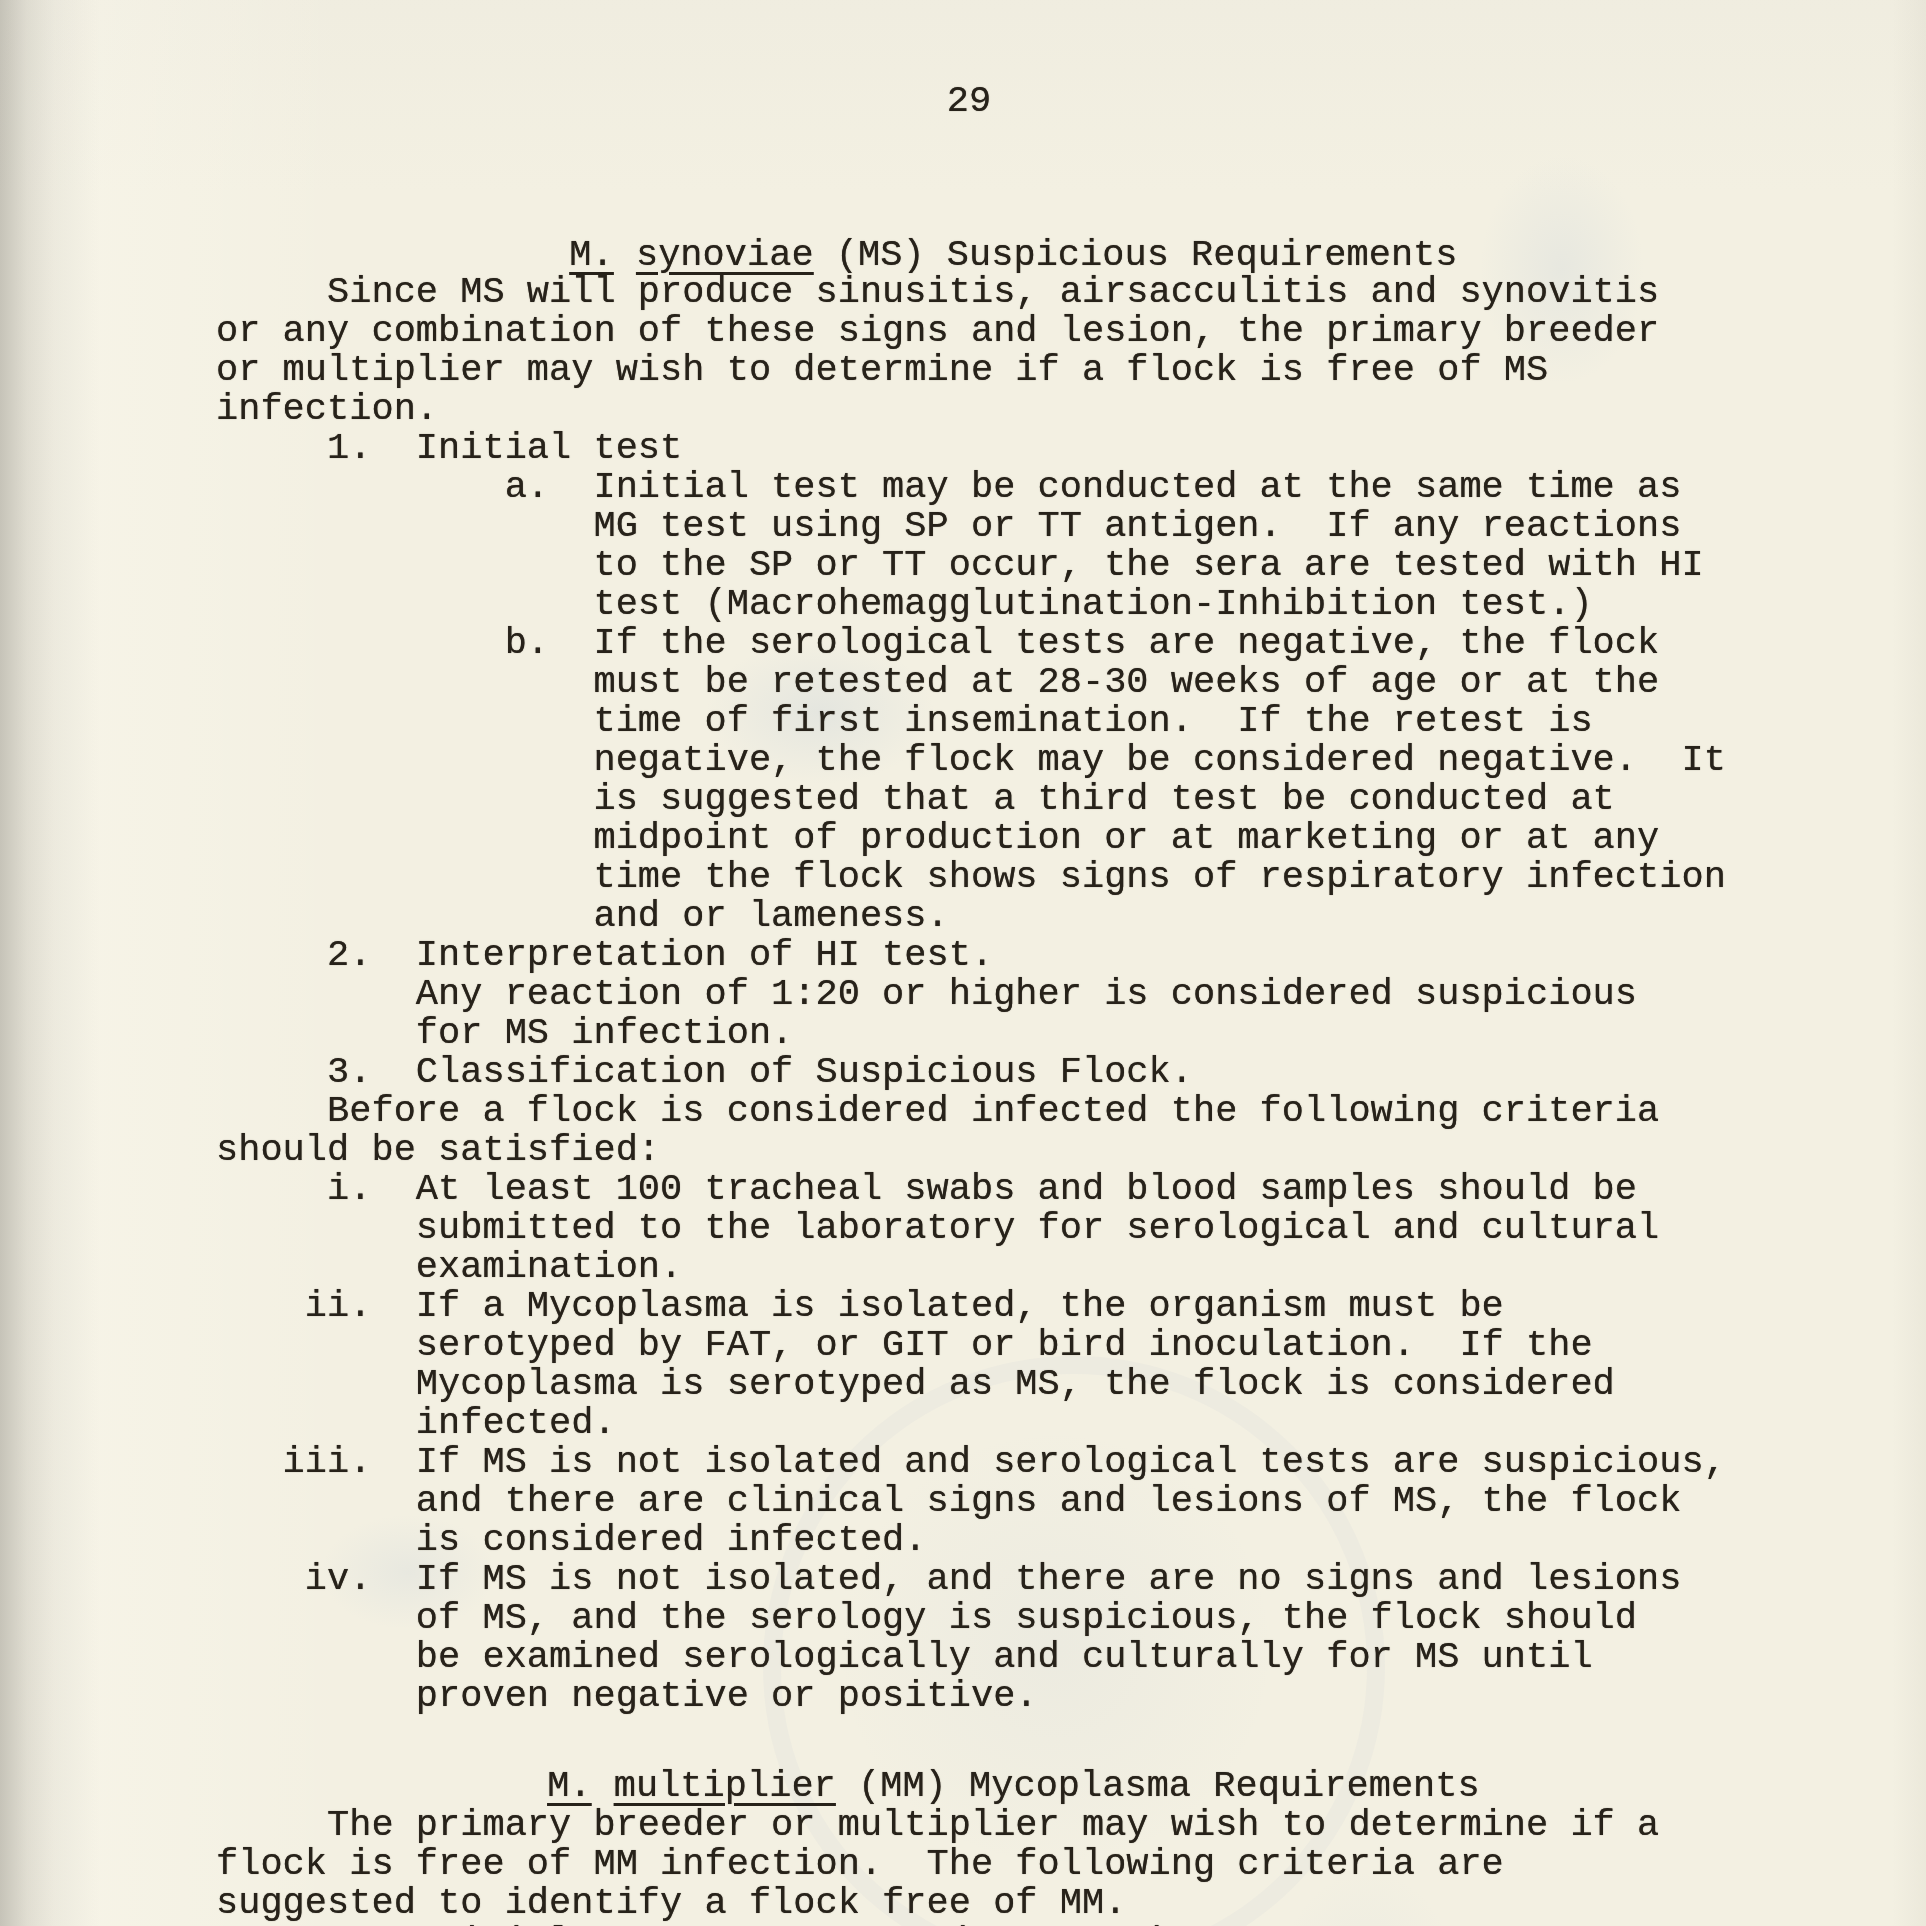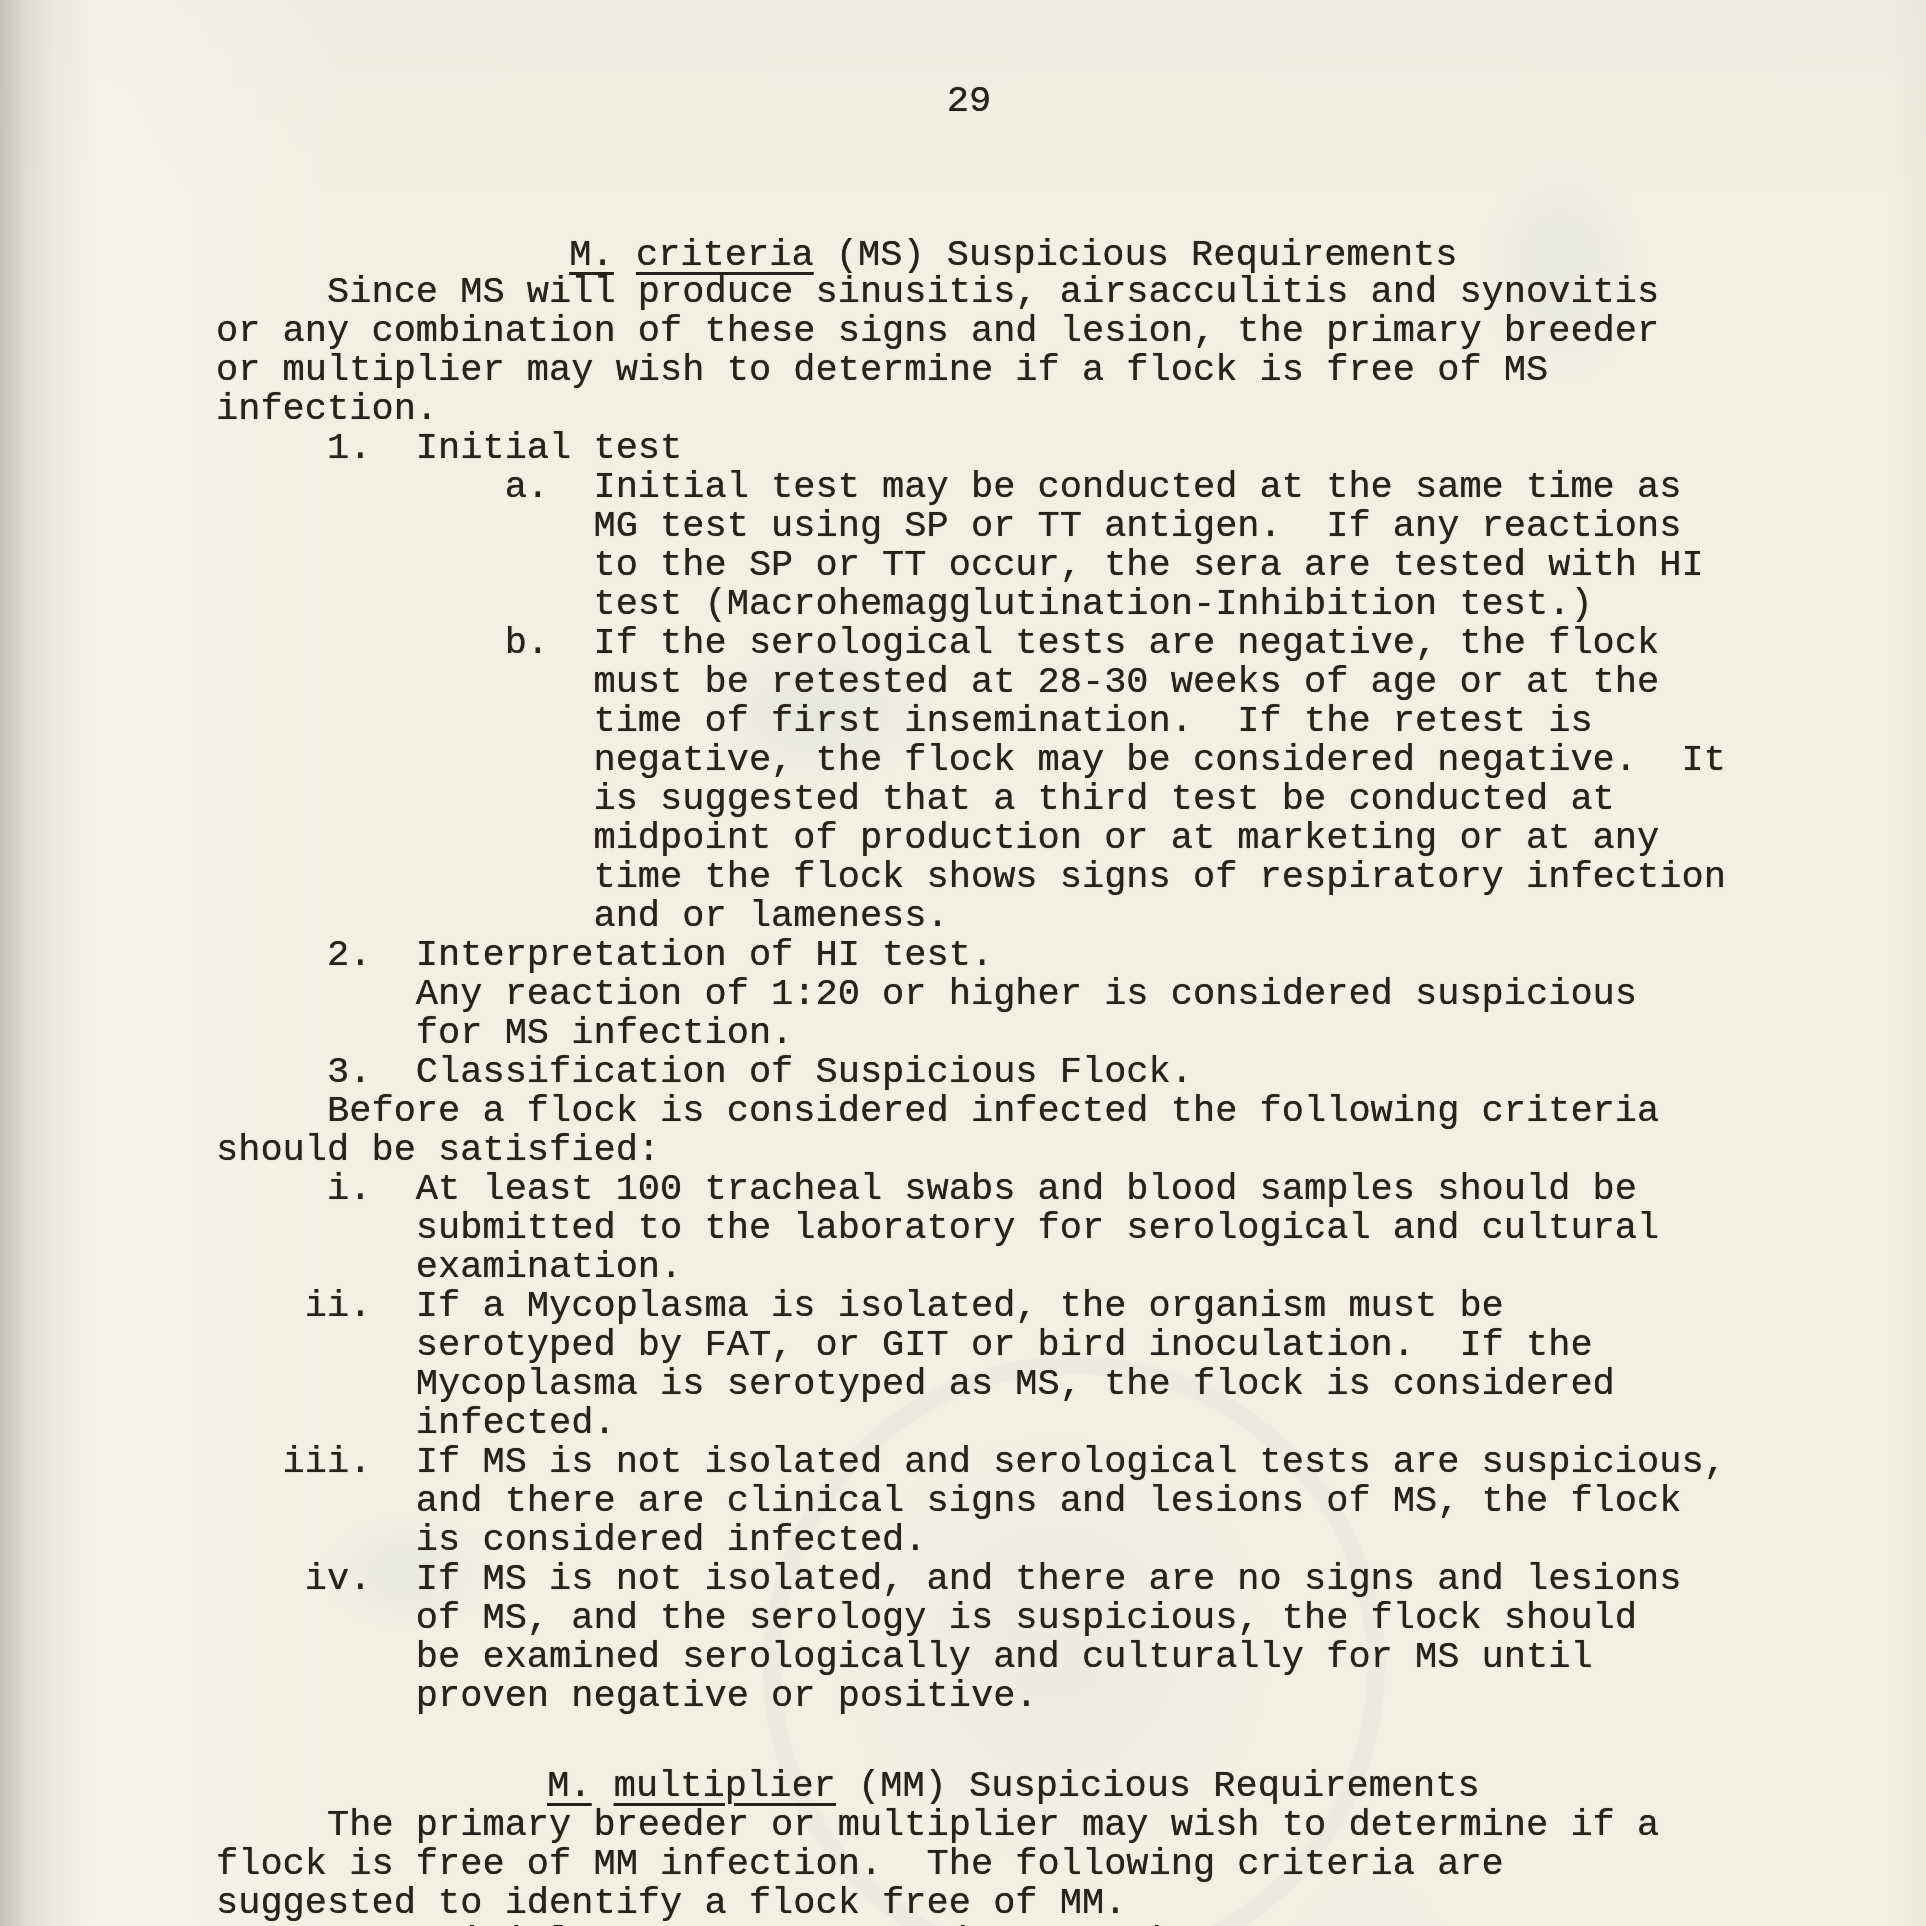--- a/index.html
+++ b/index.html
@@ -130,21 +130,21 @@
   <div class="ghost ghost-ring"></div>
   <div class="ghost ghost-core"></div>
   <div class="smudge smudge-retested"></div>
   <div class="smudge smudge-title"></div>
   <div class="smudge smudge-iv"></div>
   <div class="smudge smudge-mm"></div>
 
   <div id="page-number" class="typewriter">29</div>
 
   <div id="ms-title" class="section-title typewriter">
-    <span class="u">M.</span><span class="u species">criteria</span><span> (MS) Suspicious Requirements</span>
+    <span class="u">M.</span><span class="u species">synoviae</span><span> (MS) Suspicious Requirements</span>
   </div>
 
   <pre id="ms-body" class="block typewriter">     Since MS will produce sinusitis, airsacculitis and synovitis
 or any combination of these signs and lesion, the primary breeder
 or multiplier may wish to determine if a flock is free of MS
 infection.
      1.  Initial test
              a.  Initial test may be conducted at the same time as
                  MG test using SP or TT antigen.  If any reactions
                  to the SP or TT occur, the sera are tested with HI
@@ -172,21 +172,21 @@
          infected.
    iii.  If MS is not isolated and serological tests are suspicious,
          and there are clinical signs and lesions of MS, the flock
          is considered infected.
     iv.  If MS is not isolated, and there are no signs and lesions
          of MS, and the serology is suspicious, the flock should
          be examined serologically and culturally for MS until
          proven negative or positive.</pre>
 
   <div id="mm-title" class="section-title typewriter">
-    <span class="u">M.</span><span class="u species">multiplier</span><span> (MM) Suspicious Requirements</span>
+    <span class="u">M.</span><span class="u species">multiplier</span><span> (MM) Mycoplasma Requirements</span>
   </div>
 
   <pre id="mm-body" class="block typewriter">     The primary breeder or multiplier may wish to determine if a
 flock is free of MM infection.  The following criteria are
 suggested to identify a flock free of MM.
      1.  Initial Test or Retests (SP or TT)
              a.  The initial test may be conducted at the same time as
                  MG test using SP, TT or Microagglutination test (MA).
                  If any reactions to the SP or TT or MA occur, the
                  sera are tested by HI test (Macrohemagglutination-

